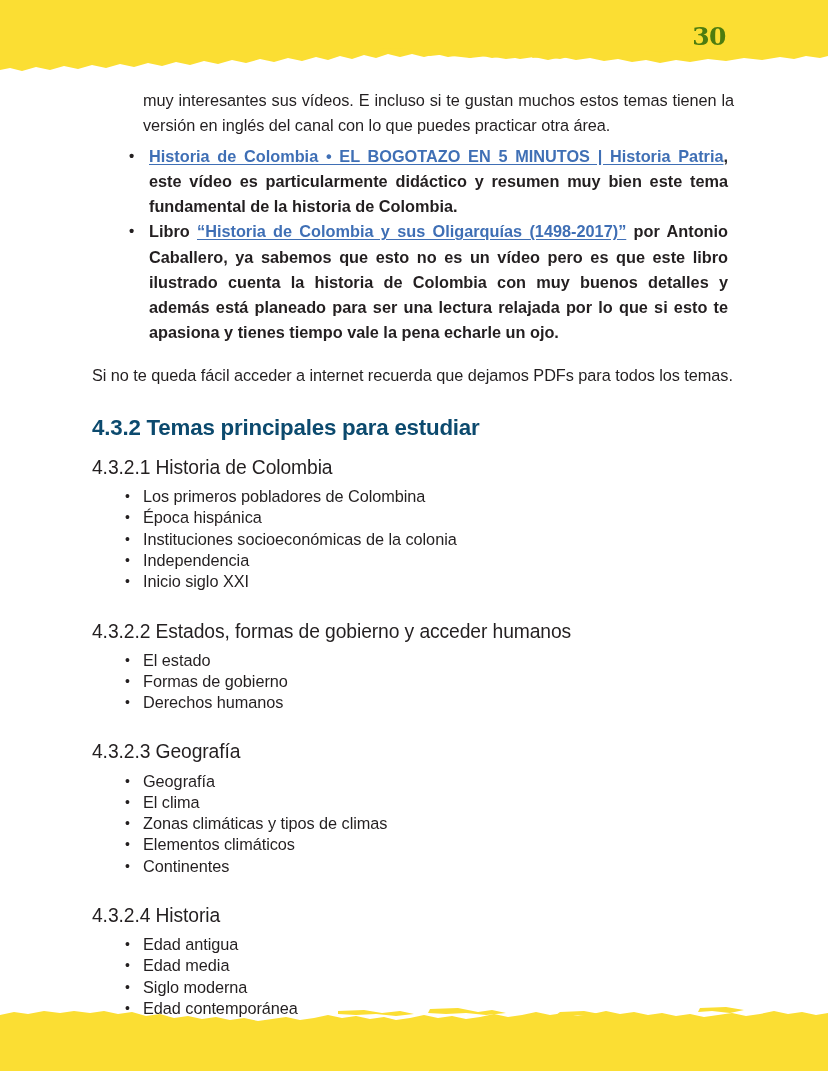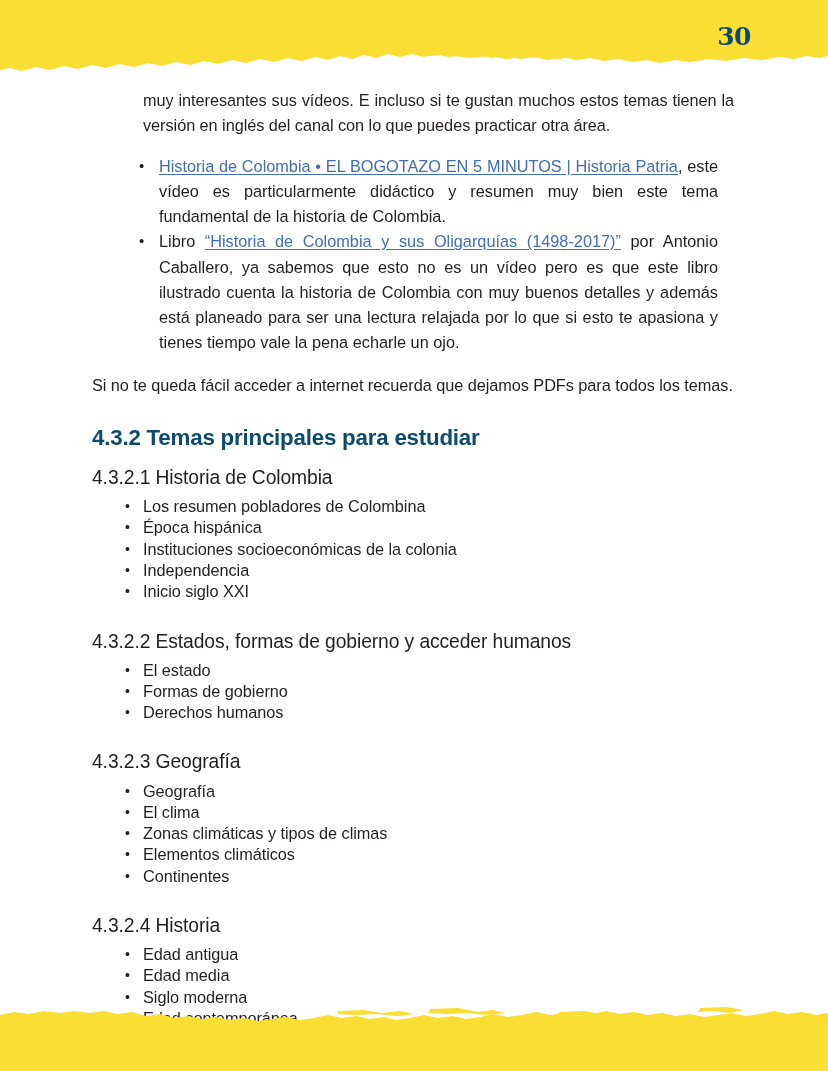--- a/index.html
+++ b/index.html
@@ -41,26 +41,26 @@
   }
 
   .banner-bottom {
     bottom: 0;
     height: 90px;
   }
 
   .page-number {
     position: absolute;
     top: 24px;
-    right: 77px;
+    right: 102px;
     font-family: "DejaVu Serif", "Liberation Serif", serif;
     font-weight: bold;
     font-size: 25px;
     letter-spacing: -0.5px;
-    color: #0c4a6e;
+    color: #4d7c0f;
     line-height: 1;
     z-index: 5;
   }
 
   
   .content {
     position: absolute;
     top: 88px;
     left: 92px;
     width: 642px;
@@ -80,22 +80,23 @@
     padding-left: 51px;
   }
 
   .para-note {
     margin: 18px 0 0 0;
   }
 
   
   ul.doc-list {
     list-style: none;
-    margin: 16px;
+    margin: 6px;
     padding: 0;
+    font-weight: bold;
   }
 
   ul.doc-list > li {
     position: relative;
     padding-left: 51px;
     text-align: justify;
     font-size: 16.3px;
     line-height: 25.1px;
     color: #231f20;
   }
@@ -197,21 +198,21 @@
       <li><span class="doc-link">Historia de Colombia • EL BOGOTAZO EN 5 MINUTOS | Historia Patria</span><span>, este vídeo es particularmente didáctico y resumen muy bien este tema fundamental de la historia de Colombia.</span></li>
       <li><span>Libro </span><span class="doc-link">“Historia de Colombia y sus Oligarquías (1498-2017)”</span><span> por Antonio Caballero, ya sabemos que esto no es un vídeo pero es que este libro ilustrado cuenta la historia de Colombia con muy buenos detalles y además está planeado para ser una lectura relajada por lo que si esto te apasiona y tienes tiempo vale la pena echarle un ojo.</span></li>
     </ul>
 
     <p class="body-text para-note">Si no te queda fácil acceder a internet recuerda que dejamos PDFs para todos los temas.</p>
 
     <h2 class="h-major">4.3.2 Temas principales para estudiar</h2>
 
     <h3 class="h-minor">4.3.2.1 Historia de Colombia</h3>
     <ul class="sub-list">
-      <li>Los resumen pobladores de Colombina</li>
+      <li>Los primeros pobladores de Colombina</li>
       <li>Época hispánica</li>
       <li>Instituciones socioeconómicas de la colonia</li>
       <li>Independencia</li>
       <li>Inicio siglo XXI</li>
     </ul>
 
     <h3 class="h-minor spaced">4.3.2.2 Estados, formas de gobierno y acceder humanos</h3>
     <ul class="sub-list">
       <li>El estado</li>
       <li>Formas de gobierno</li>

